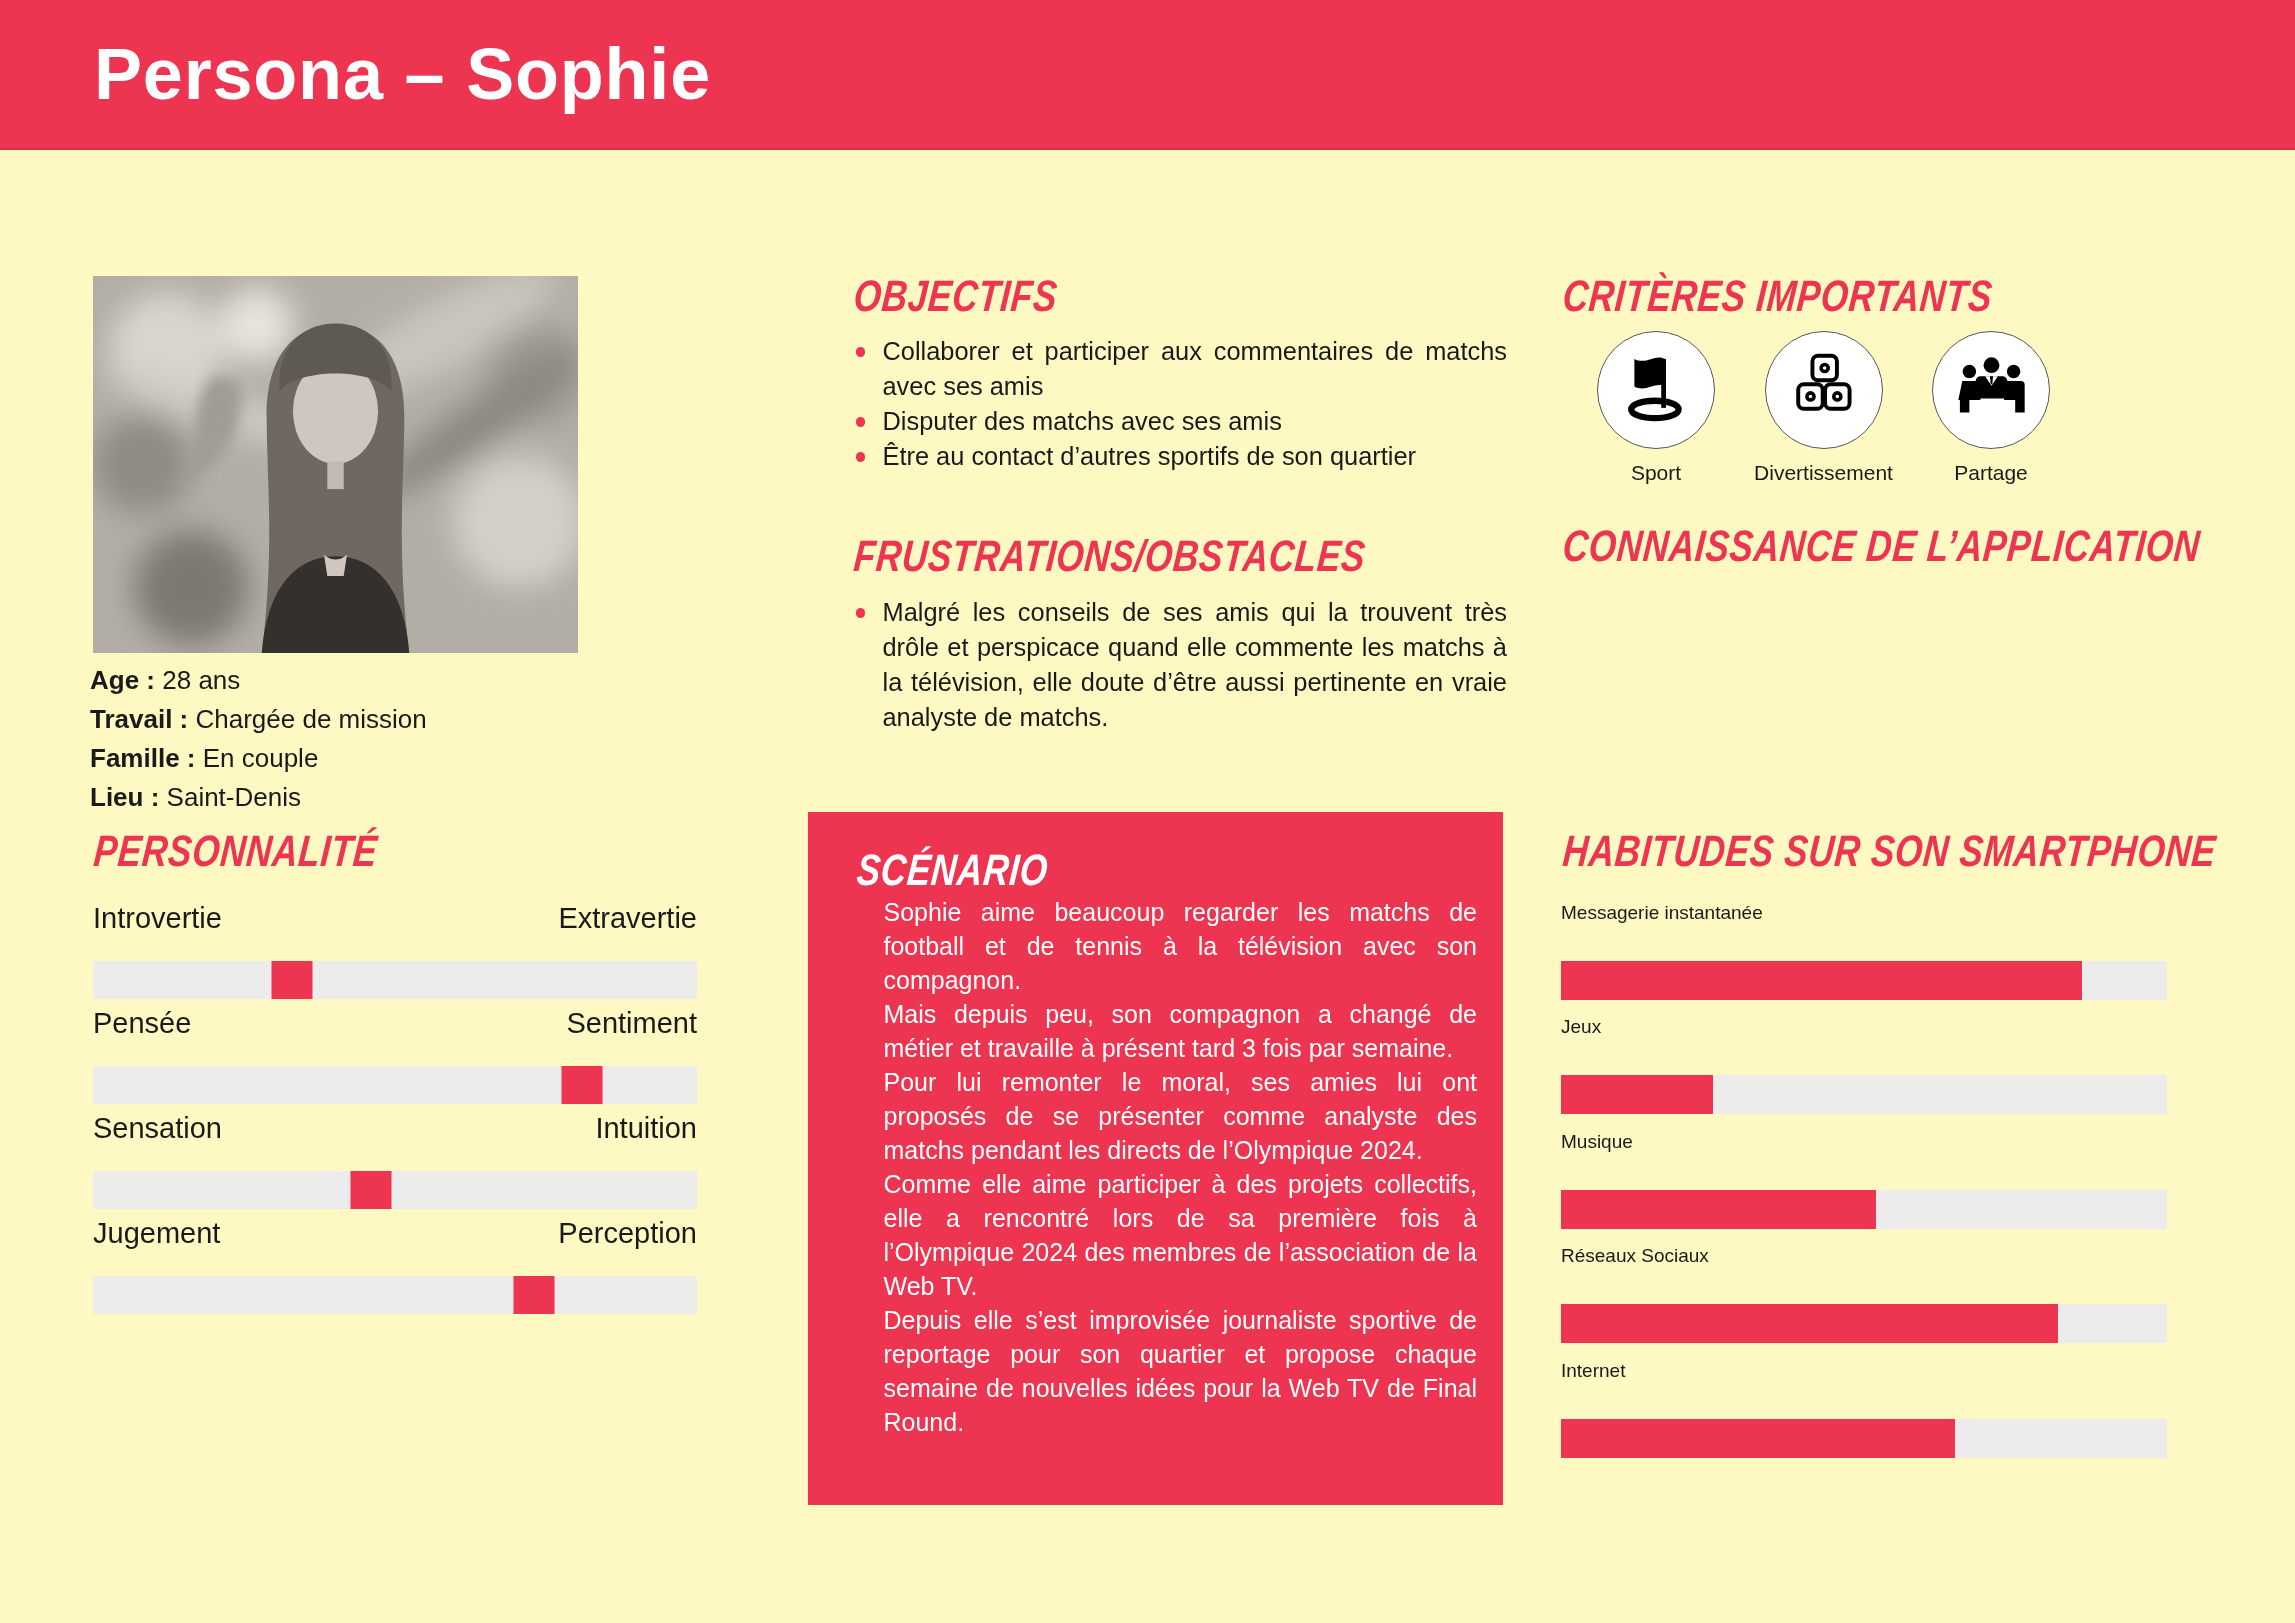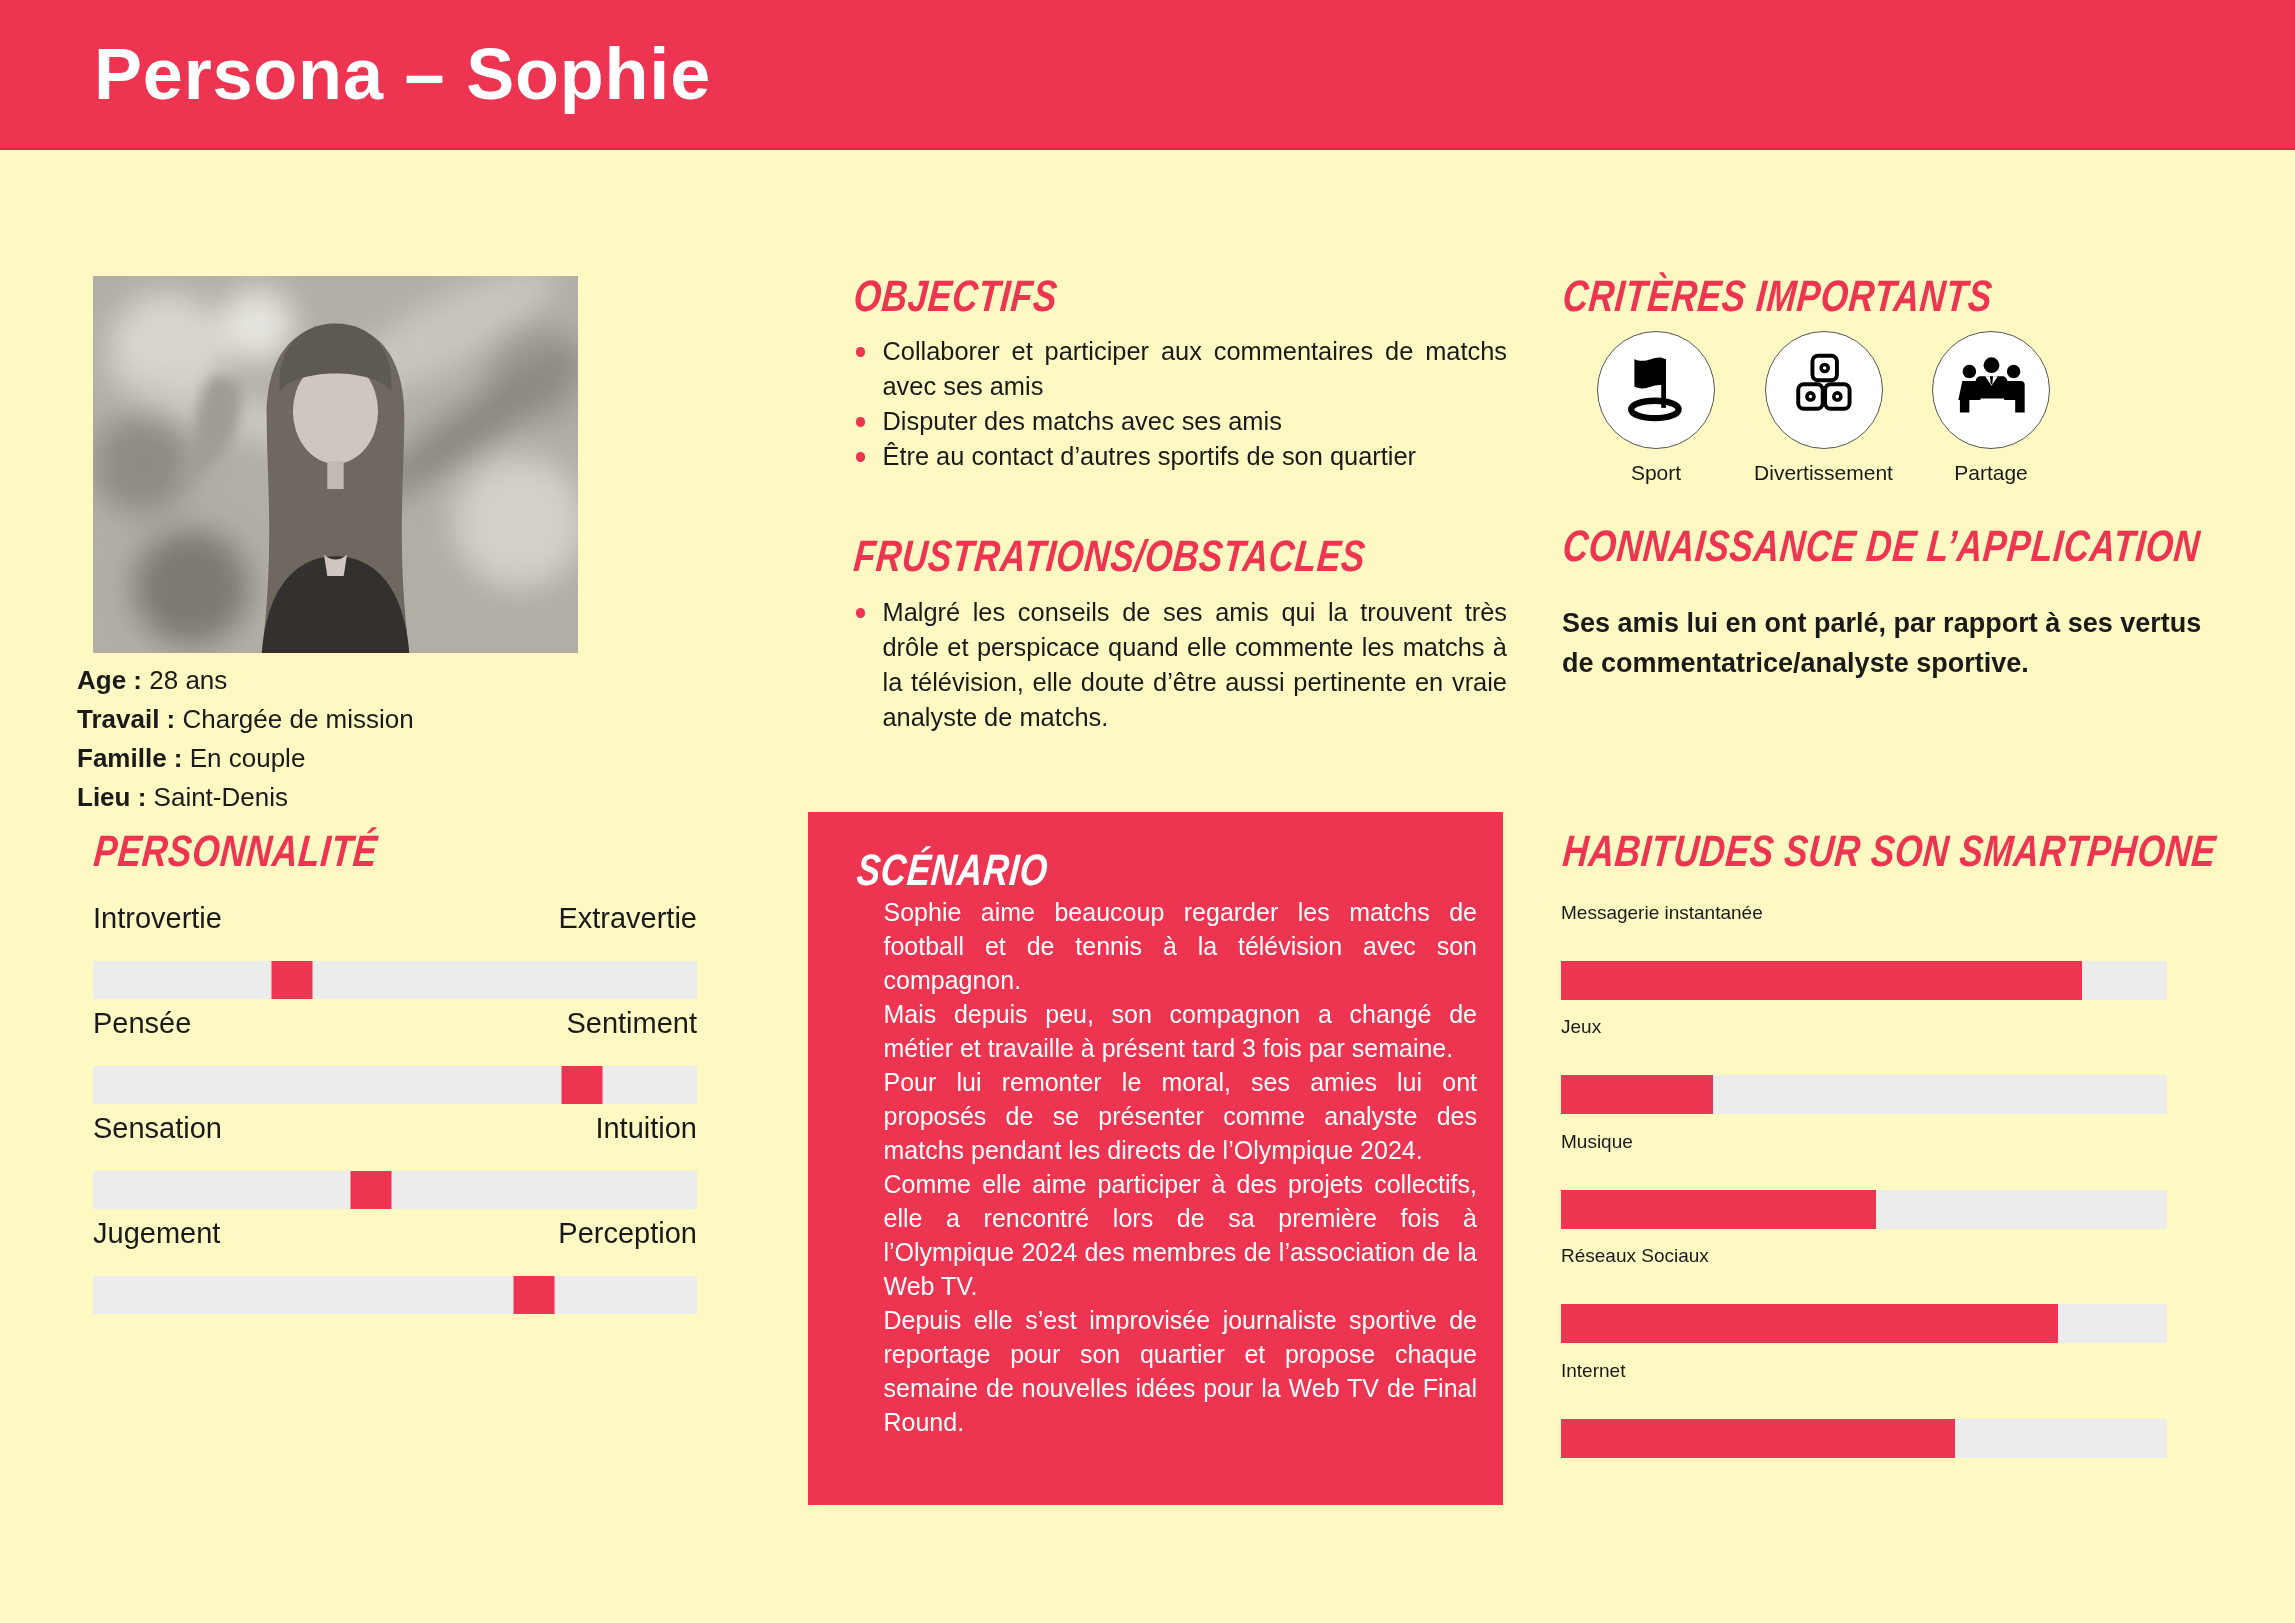--- a/index.html
+++ b/index.html
@@ -17,21 +17,21 @@
          white-space:nowrap;transform:scaleX(.8) skewX(-6deg);transform-origin:left center;
          letter-spacing:0.8px;}
   .brush.white{color:#ffffff;}
 
   
   .photo{position:absolute;left:93px;top:276px;width:485px;height:377px;overflow:hidden;
          background:#b9b5ad;}
   .photo svg{display:block;width:100%;height:100%;}
 
   
-  .demographics{position:absolute;left:77px;top:661px;font-size:26px;line-height:39px;}
+  .demographics{position:absolute;left:90px;top:661px;font-size:26px;line-height:39px;}
   .demo-label{font-weight:bold;}
 
   
   ul.bullets{list-style:none;margin:0;padding:0;}
   ul.bullets li{position:relative;padding-left:29.5px;text-align:justify;}
   ul.bullets li::before{content:"";position:absolute;left:2.5px;top:13px;width:9.8px;height:9.8px;
                         border-radius:50%;background:#ED3450;}
 
   .objectifs-h{position:absolute;left:854px;top:271px;}
   .objectifs-list{position:absolute;left:853px;top:334px;width:654px;
@@ -187,21 +187,20 @@
           </g>
           <polygon points="42,32 58,32 50,44" fill="#fff"></polygon>
           <polygon points="48,32 52,32 51,42 49,42" fill="#000"></polygon>
         </svg>
       </div>
       <div class="crit-label">Partage</div>
     </div>
   </div>
 
   <h2 class="brush connaissance-h">CONNAISSANCE DE L’APPLICATION</h2>
-  <p class="connaissance-text">Ses amis lui en ont parlé, par rapport à ses vertus de commentatrice/analyste sportive.</p>
 
   <h2 class="brush personnalite-h">PERSONNALITÉ</h2>
   <div class="sliders">
     <div class="slider-group">
       <div class="slider-labels">
         <span>Introvertie</span>
         <span>Extravertie</span>
       </div>
       <div class="slider-track">
         <div class="slider-marker" style="left: 33%;"></div>

